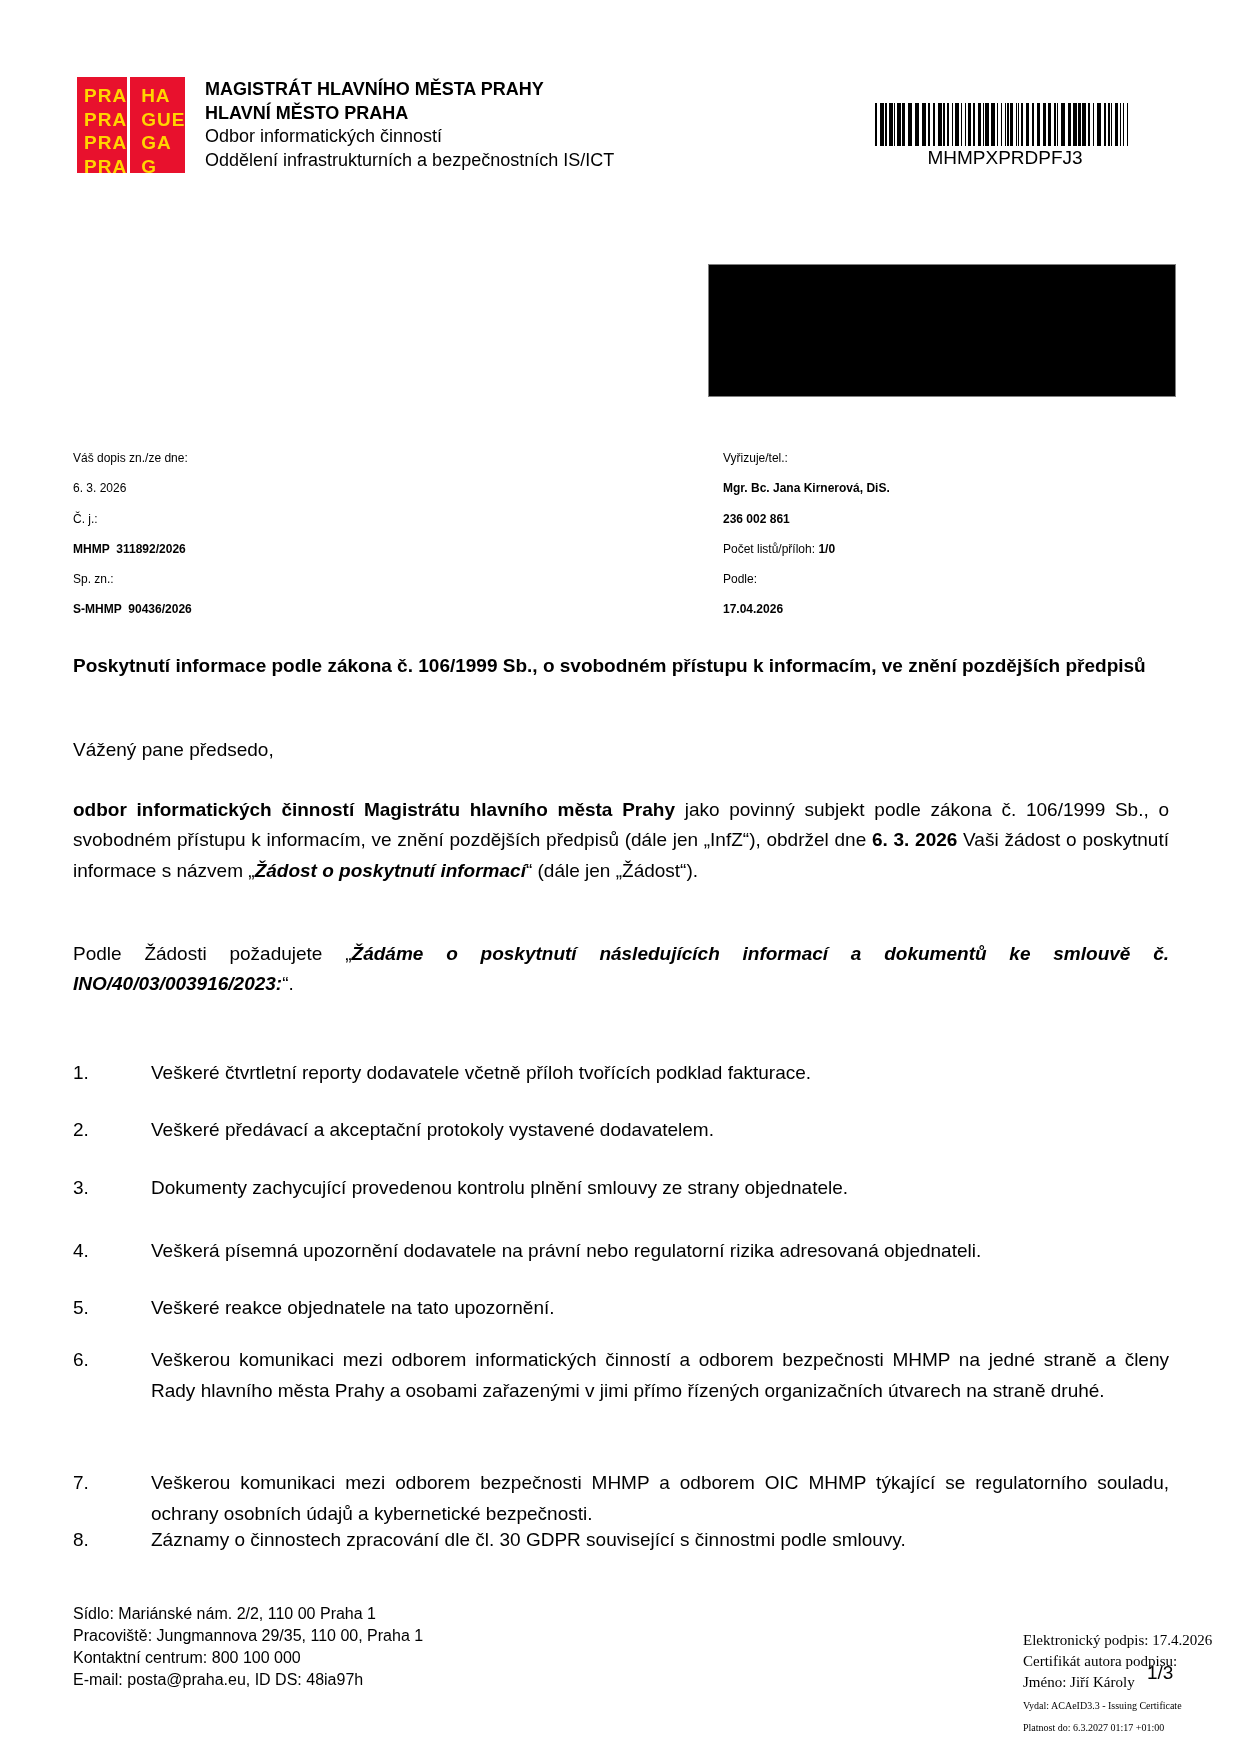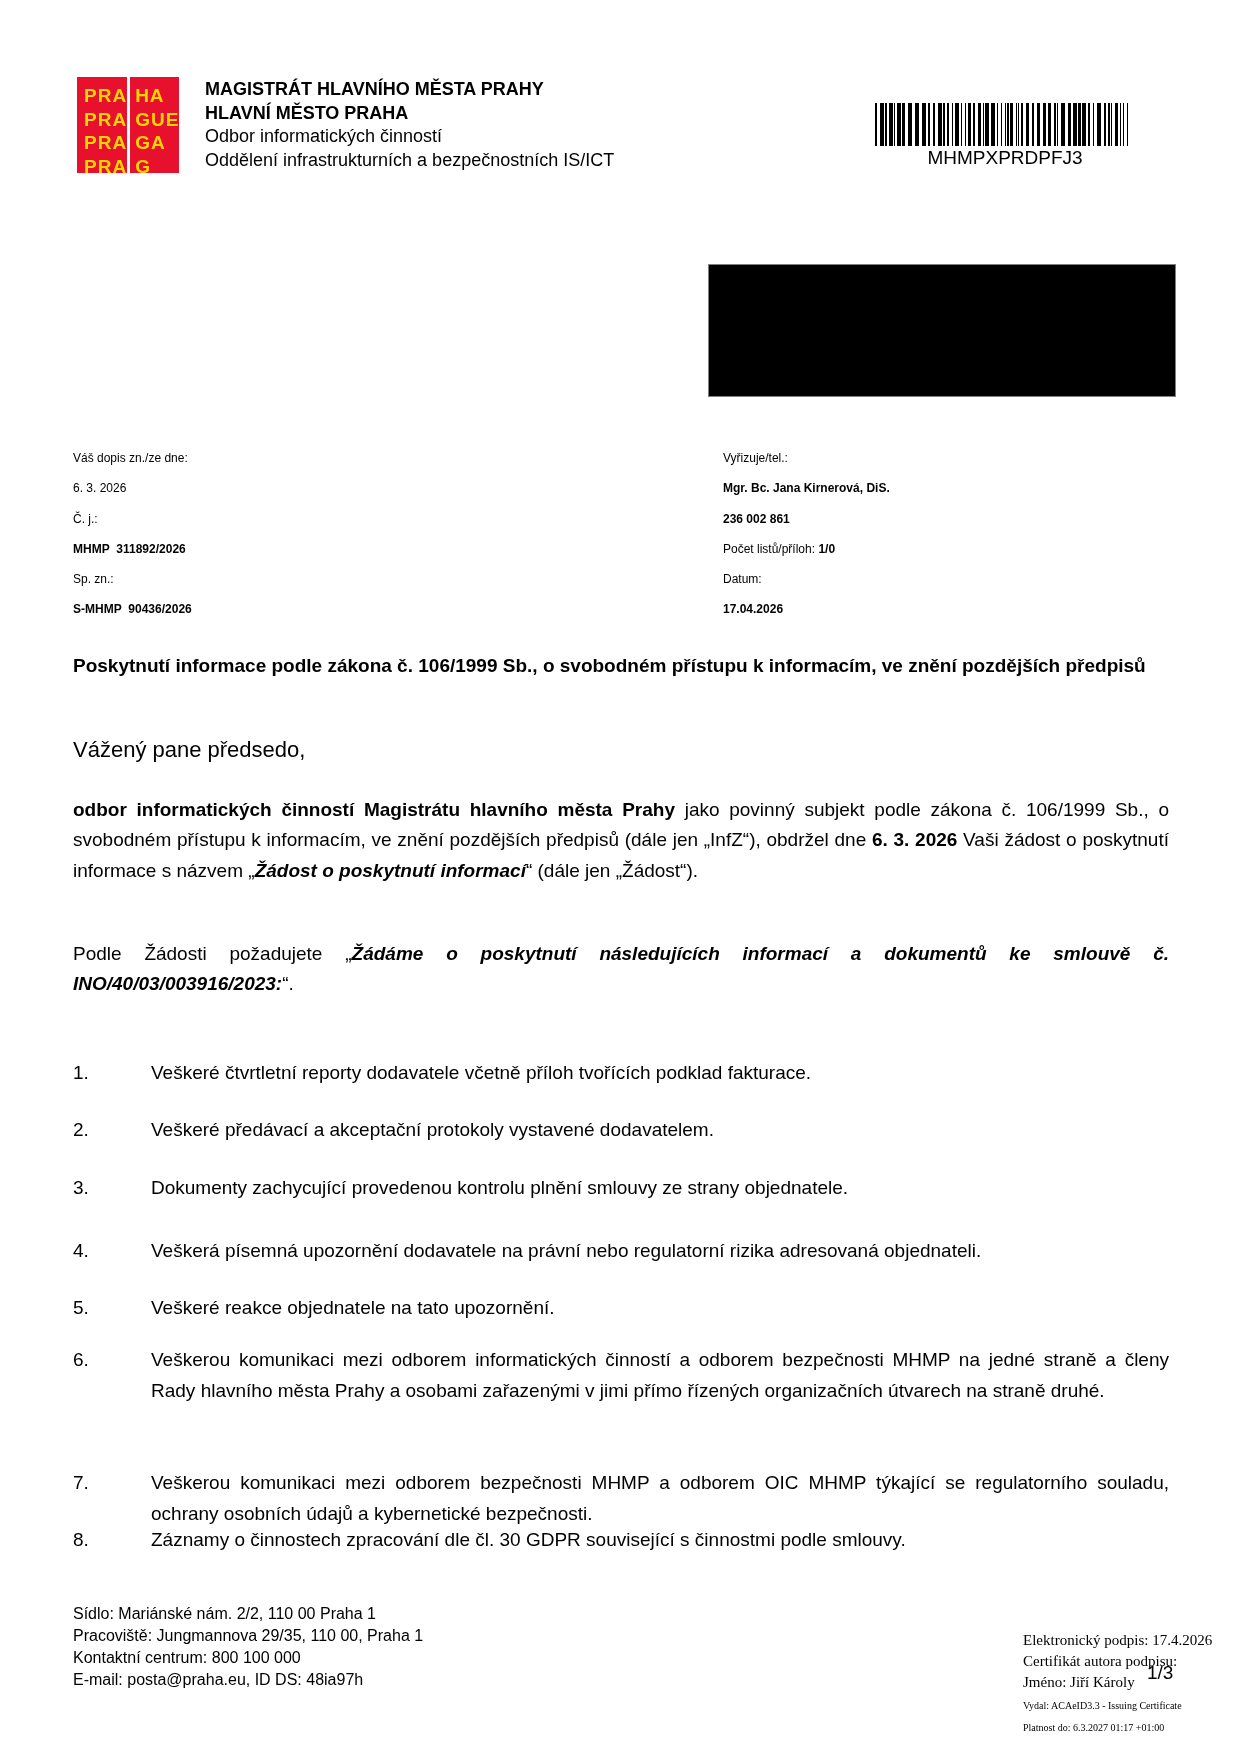--- a/index.html
+++ b/index.html
@@ -22,21 +22,21 @@
     background: var(--logo-red, #e8112d);
     color: var(--logo-yellow, #ffd500);
     font-weight: bold;
     font-size: 19px;
     line-height: 23.5px;
     letter-spacing: 1px;
     padding-top: 7px;
     box-sizing: border-box;
   }
   .logo-col.left  { width: 51px; margin-right: 3px; padding-left: 7px; }
-  .logo-col.right { flex: 1; padding-left: 5px; }
+  .logo-col.right { flex: 1; padding-left: 11px; }
 
   
   .org { position: absolute; left: 205px; top: 78px; font-size: 18px; line-height: 23.5px; }
 
   
   .barcode-wrap { position: absolute; left: 875px; top: 103px; width: 260px; text-align: center; }
   .barcode-svg { width: 260px; height: 43px; display: block; }
   .barcode-svg rect { fill: #000; }
   .barcode-code { font-size: 19px; margin-top: 1px; }
 
@@ -46,21 +46,21 @@
     background: #000; border: 1px solid #7f7f7f; box-sizing: border-box;
   }
 
   
   .meta { position: absolute; top: 443px; font-size: 12px; line-height: 30.3px; }
   .meta.left  { left: 73px; }
   .meta.right { left: 723px; }
 
   
   .subject    { position: absolute; left: 73px; top: 650px; width: 1096px; font-size: 19px; font-weight: bold; line-height: 31px; }
-  .salutation { position: absolute; left: 73px; top: 735px; font-size: 22px; line-height: 30.3px; }
+  .salutation { position: absolute; left: 73px; top: 735px; font-size: 19px; line-height: 30.3px; }
   .para       { position: absolute; left: 73px; width: 1096px; font-size: 19px; line-height: 30.3px; text-align: justify; }
   .para1 { top: 795px; }
   .para2 { top: 939px; }
 
   .list-item {
     position: absolute; left: 73px; width: 1096px; box-sizing: border-box;
     padding-left: 78px; font-size: 19px; line-height: 30.8px;
   }
   .list-item .num { position: absolute; left: 0; top: 0; }
   .li-1 { top: 1058px; } .li-2 { top: 1115px; } .li-3 { top: 1173px; }
@@ -175,21 +175,21 @@
     <div class="b">MHMP&nbsp;&nbsp;311892/2026</div>
     <div>Sp. zn.:</div>
     <div class="b">S-MHMP&nbsp;&nbsp;90436/2026</div>
   </div>
 
   <div class="meta right">
     <div>Vyřizuje/tel.:</div>
     <div class="b">Mgr. Bc. Jana Kirnerová, DiS.</div>
     <div class="b">236 002 861</div>
     <div><span>Počet listů/příloh:</span> <span class="b">1/0</span></div>
-    <div>Datum:</div>
+    <div>Podle:</div>
     <div class="b">17.04.2026</div>
   </div>
 
   <div class="subject">Poskytnutí informace podle zákona č. 106/1999 Sb., o svobodném přístupu k informacím, ve znění pozdějších předpisů</div>
 
   <div class="salutation">Vážený pane předsedo,</div>
 
   <div class="para para1"><span class="b">odbor informatických činností Magistrátu hlavního města Prahy</span><span> jako povinný subjekt podle zákona č. 106/1999 Sb., o svobodném přístupu k informacím, ve znění pozdějších předpisů (dále jen „InfZ“), obdržel dne </span><span class="b">6. 3. 2026</span><span> Vaši žádost o poskytnutí informace s názvem „</span><span class="bi">Žádost o poskytnutí informací</span><span>“ (dále jen „Žádost“).</span></div>
 
   <div class="para para2"><span>Podle Žádosti požadujete „</span><span class="bi">Žádáme o poskytnutí následujících informací a dokumentů ke smlouvě č. INO/40/03/003916/2023:</span><span>“.</span></div>

